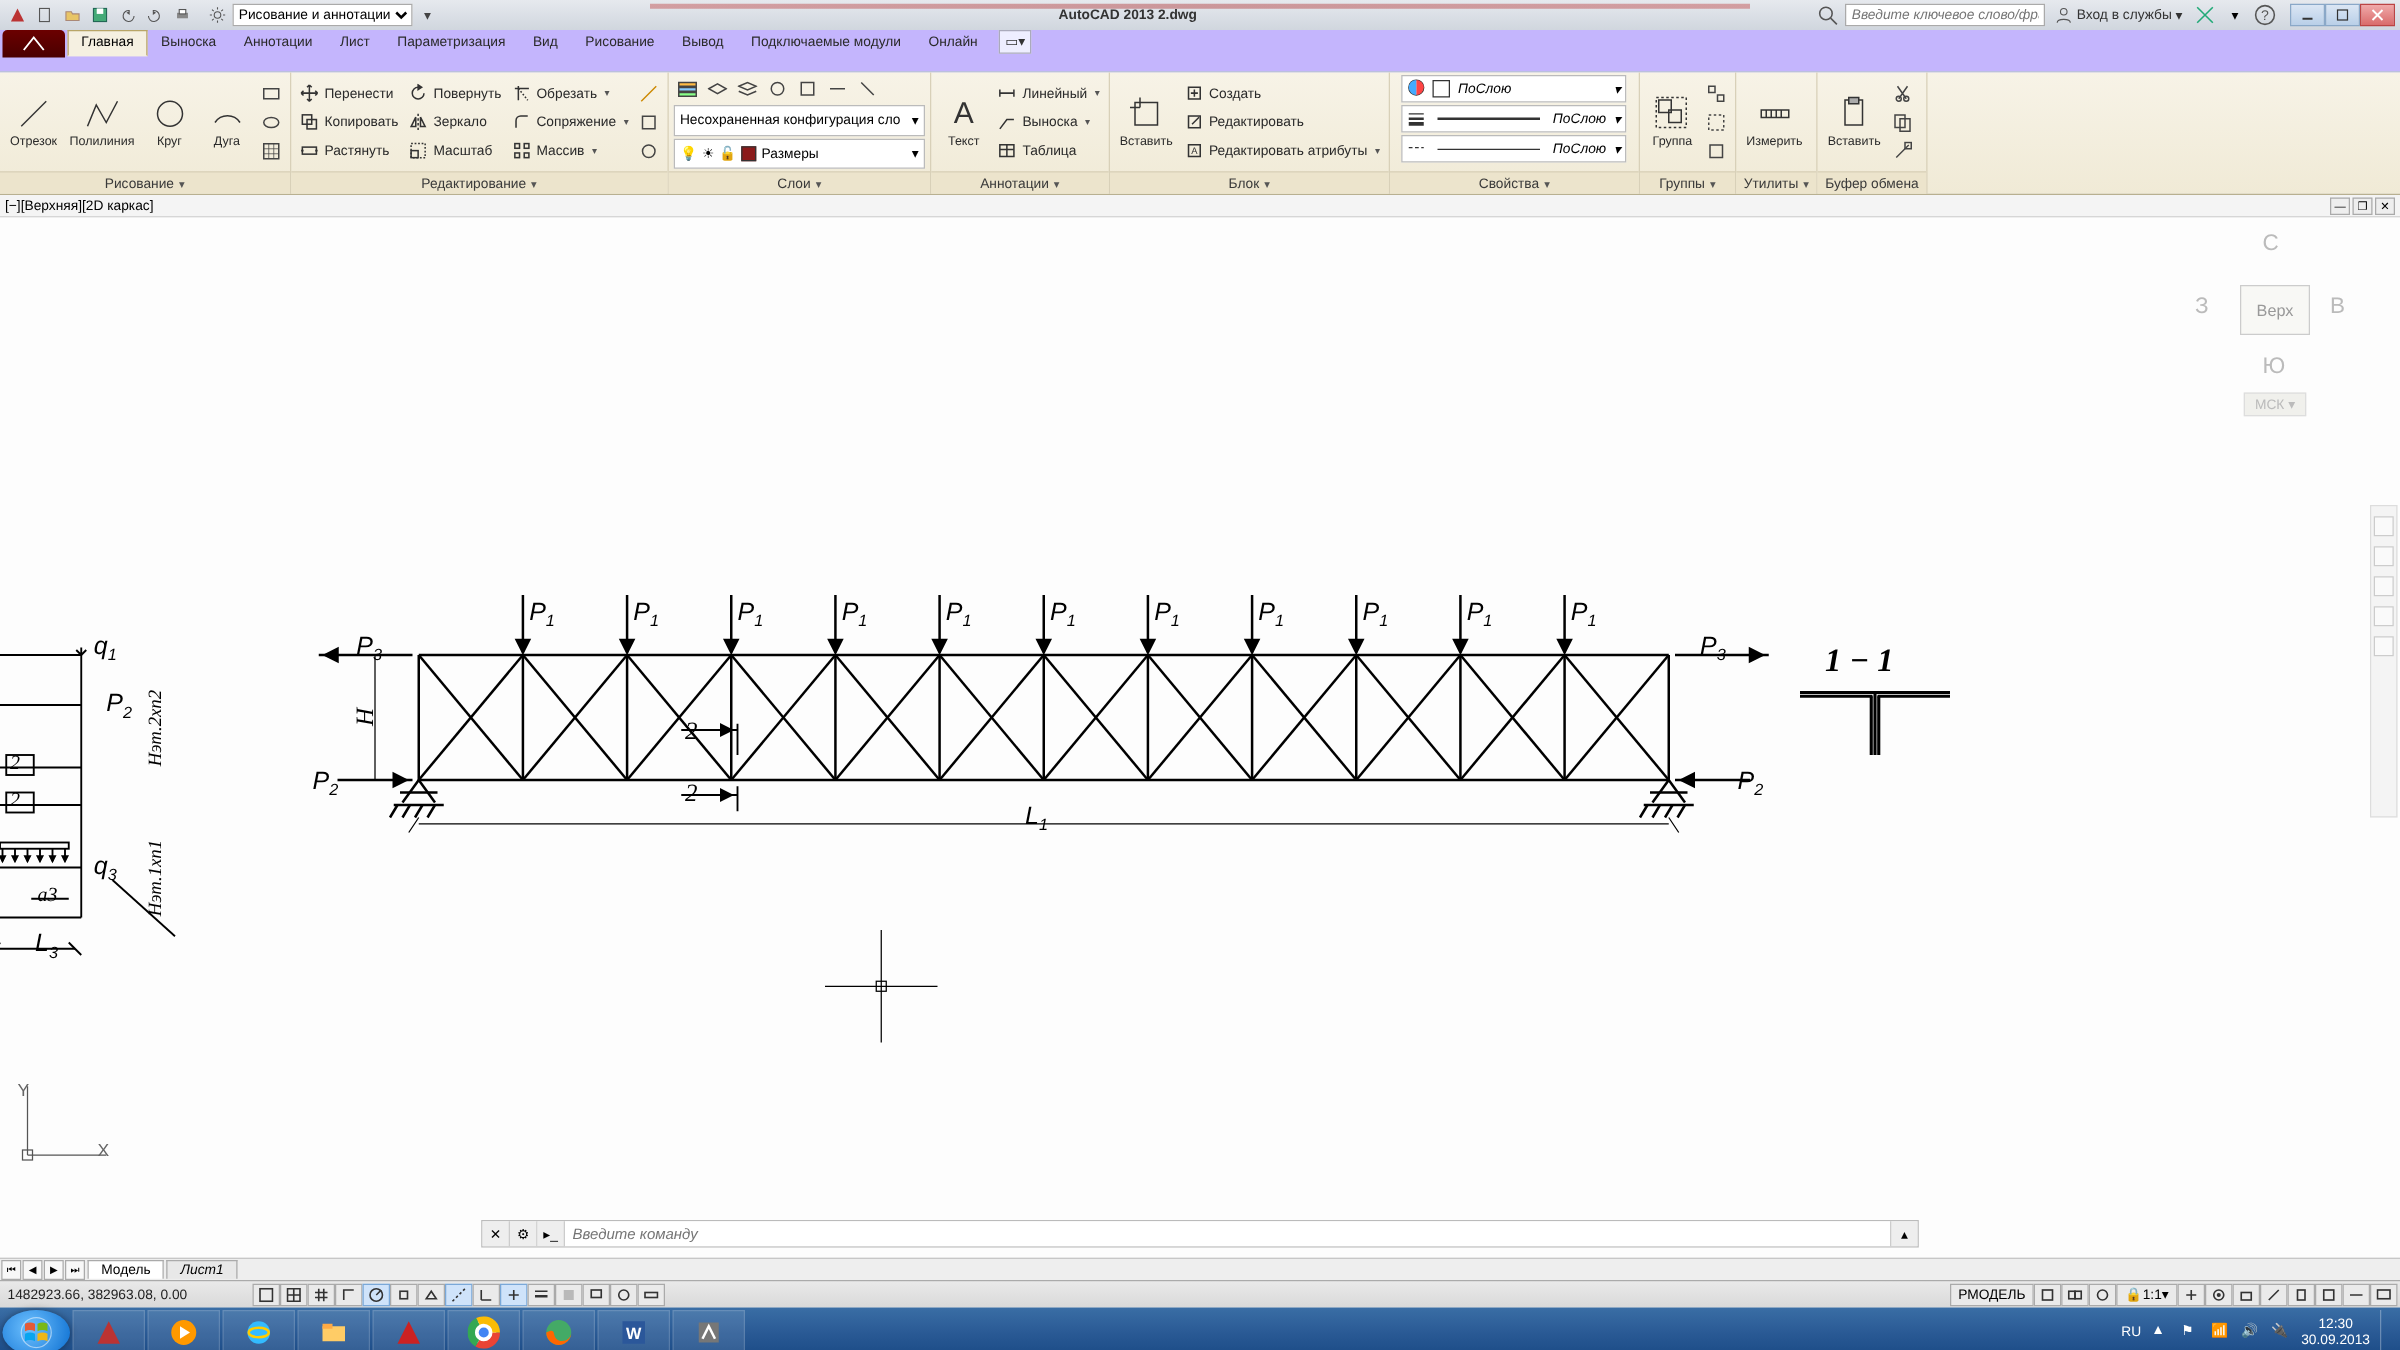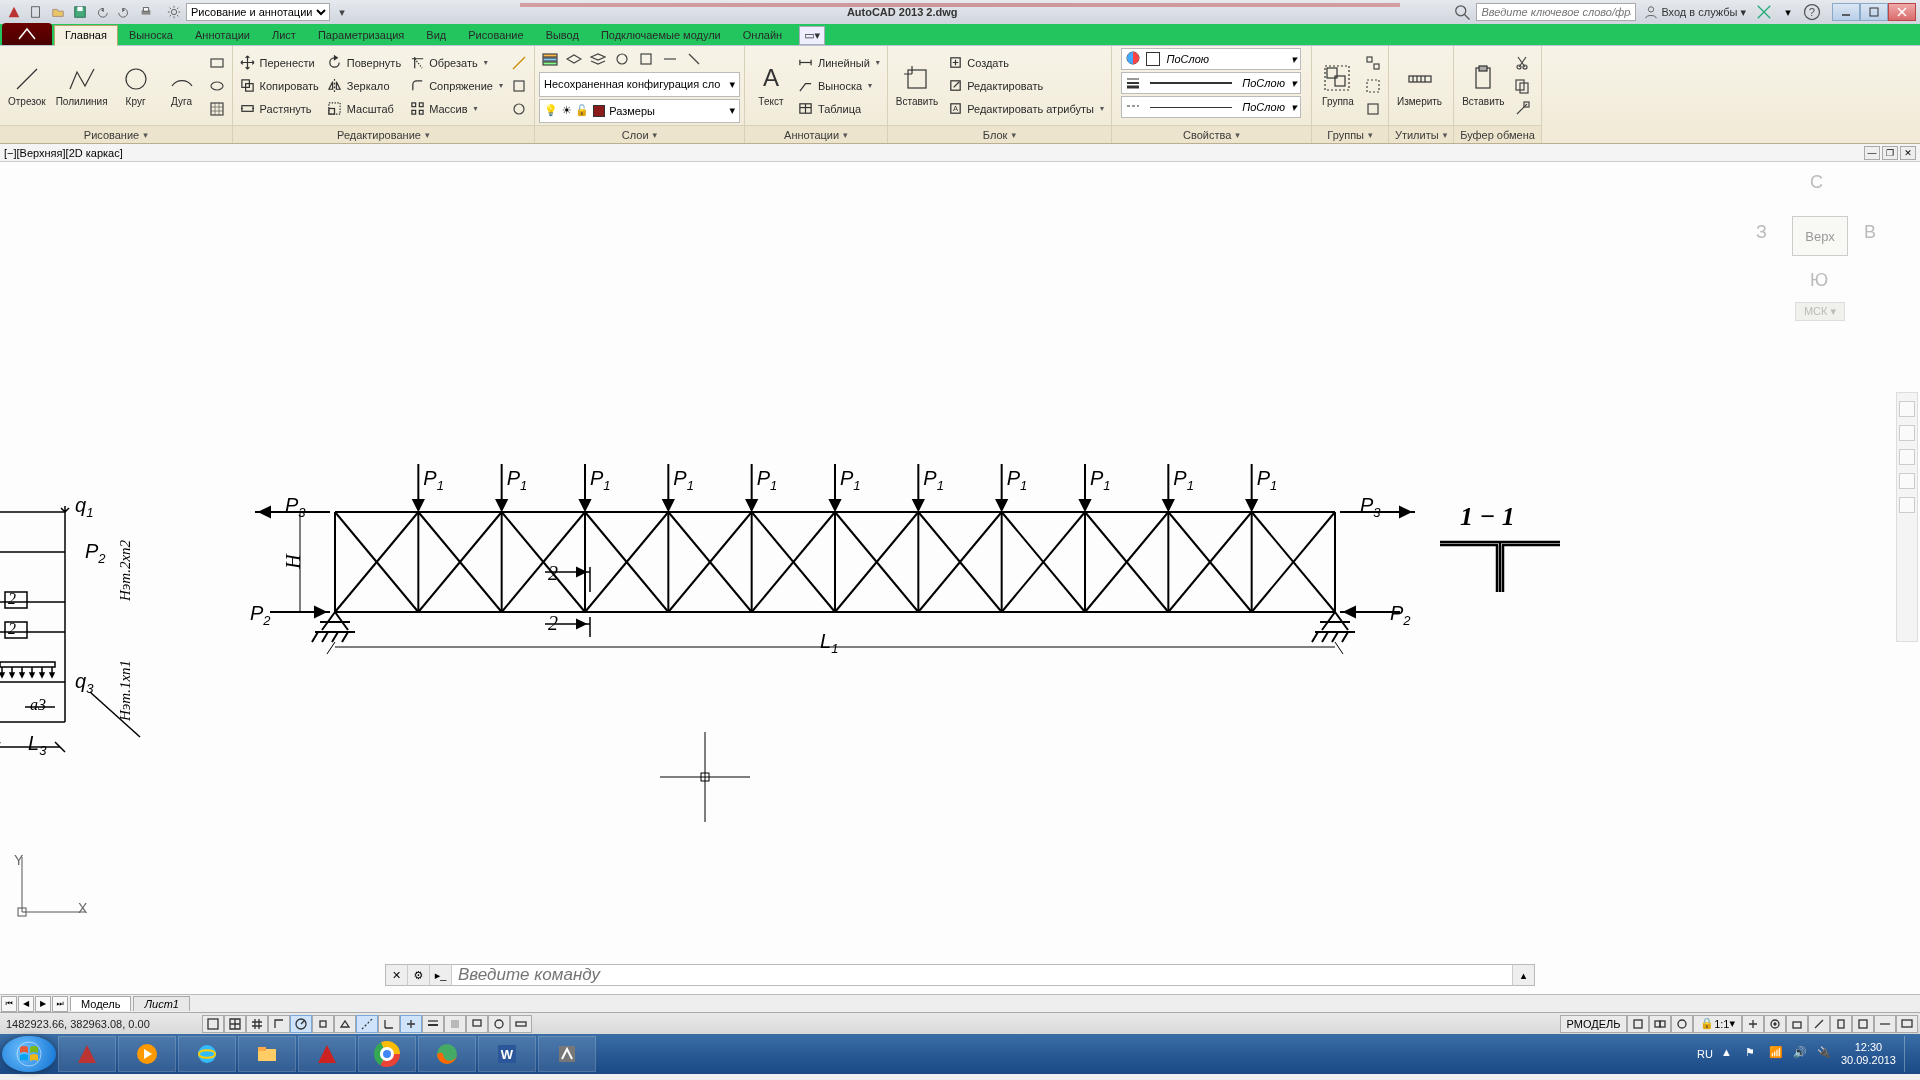--- a/index.html
+++ b/index.html
@@ -17,21 +17,21 @@
 .titlebar .search { width:160px; height:18px; border:1px solid #aaa; font-size:11px; padding:0 4px; color:#888; font-style:italic; background:#fff; }
 .titlebar .login { font-size:11px; color:#333; padding:0 4px; display:flex; align-items:center; gap:3px;}
 .titlebar .icbtn { width:20px; height:18px; display:flex; align-items:center; justify-content:center; }
 .titlebar .win-controls { display:flex; gap:0; margin-left:6px;}
 .titlebar .win-btn { width:28px; height:18px; background:linear-gradient(#dbe6f4,#b9cfe8); border:1px solid #8aa8c8; display:flex; align-items:center; justify-content:center; }
 .titlebar .win-btn.close { background:linear-gradient(#f0a9a9,#d96b6b); border-color:#b44; color:#fff;}
 .titlebar .win-btn svg{ width:10px; height:10px;}
 .red-strip { position:absolute; top:3px; left:520px; right:520px; height:4px; background: linear-gradient(to right, #b33, #a22, #b33); opacity:.4; z-index:0;}
 
 
-.ribbon-tabs { height:22px; background:#22c55e; display:flex; align-items:flex-end; font-size:11px; border-bottom:1px solid #b8c4d2;}
+.ribbon-tabs { height:34px; background:#c4b5fd; display:flex; align-items:flex-start; font-size:11px; border-bottom:1px solid #b8c4d2;}
 .ribbon-tabs .app-btn { width:50px; height:22px; background:linear-gradient(#6b0000,#4a0000); border-top-left-radius:4px; border-top-right-radius:4px; margin:0 2px; display:flex; align-items:center; justify-content:center; color:#fff; font-weight:bold;}
 .ribbon-tabs .tab { padding:3px 10px 4px; color:#2a2a2a; cursor:default; border:1px solid transparent; border-bottom:none;}
 .ribbon-tabs .tab.active { background:#f5f0e1; border:1px solid #b8a567; border-bottom:1px solid #f5f0e1; margin-bottom:-1px; color:#000; }
 .ribbon-tabs .expand { margin-left:6px; padding:2px 4px; font-size:11px; color:#333; border:1px solid #aab; background:#eef;}
 
 
 .ribbon { height:98px; background:linear-gradient(#f7f3e7,#f0ead6); display:flex; border-bottom:1px solid #b8b090; font-size:11px;}
 .panel { border-right:1px solid #d8d0b8; display:flex; flex-direction:column; }
 .panel-body { flex:1; display:flex; align-items:center; padding:2px 4px; gap:2px;}
 .panel-title { height:18px; text-align:center; font-size:11px; color:#3a3a3a; background:#ece4cc; border-top:1px solid #d8d0b8; display:flex; align-items:center; justify-content:center; gap:4px; padding:0 6px;}
@@ -60,21 +60,21 @@
 .canvas svg.drawing { position:absolute; left:0; top:0; }
 .canvas .lab { position:absolute; font-style:italic; font-family:"Times New Roman",serif; font-size:20px;}
 .canvas .lab sub{ font-size:.65em; font-style:italic;}
 .viewcube { position:absolute; right:40px; top:10px; width:120px; height:170px; text-align:center; color:#bbb; font-size:18px;}
 .viewcube .face { width:56px; height:40px; border:1px solid #ccc; margin:8px auto; display:flex; align-items:center; justify-content:center; background:#f8f8f5; color:#999; font-size:13px;}
 .navbar-side { position:absolute; right:2px; top:230px; width:22px; height:250px; background:#f4f4f4; border:1px solid #ddd; display:flex; flex-direction:column; align-items:center; gap:8px; padding-top:8px;}
 .navbar-side div{ width:16px; height:16px; border:1px solid #ccc; background:#fafafa;}
 .ucs { position:absolute; left:14px; font-size:14px; color:#666;}
 .cmdline { position:absolute; left:50%; transform:translateX(-50%); height:22px; width:1150px; display:flex; align-items:center; background:#f4f4f4; border:1px solid #bbb;}
 .cmdline .cb { width:22px; height:20px; display:flex; align-items:center; justify-content:center; border-right:1px solid #ccc; background:#eee; font-size:11px;}
-.cmdline input { flex:1; border:none; background:#fff; font-size:17px; font-style:italic; color:#888; padding:0 6px; height:20px;}
+.cmdline input { flex:1; border:none; background:#fff; font-size:12px; font-style:italic; color:#888; padding:0 6px; height:20px;}
 
 
 .model-tabs { height:18px; background:#eee; border-top:1px solid #bbb; display:flex; align-items:center; font-size:11px;}
 .model-tabs .navb { width:16px; height:16px; border:1px solid #aaa; background:#f8f8f8; display:flex; align-items:center; justify-content:center; font-size:8px; margin-left:1px;}
 .model-tabs .mtab { padding:1px 10px; border:1px solid #aaa; border-bottom:none; margin-left:2px; background:#fff;}
 .model-tabs .mtab.active { background:#fff; }
 .model-tabs .mtab.inactive { background:#e8e8e8; font-style:italic;}
 
 
 .statusbar { height:22px; background:linear-gradient(#e9e9e9,#d9d9d9); border-top:1px solid #aaa; display:flex; align-items:center; font-size:11px; justify-content:space-between; padding:0 2px;}

